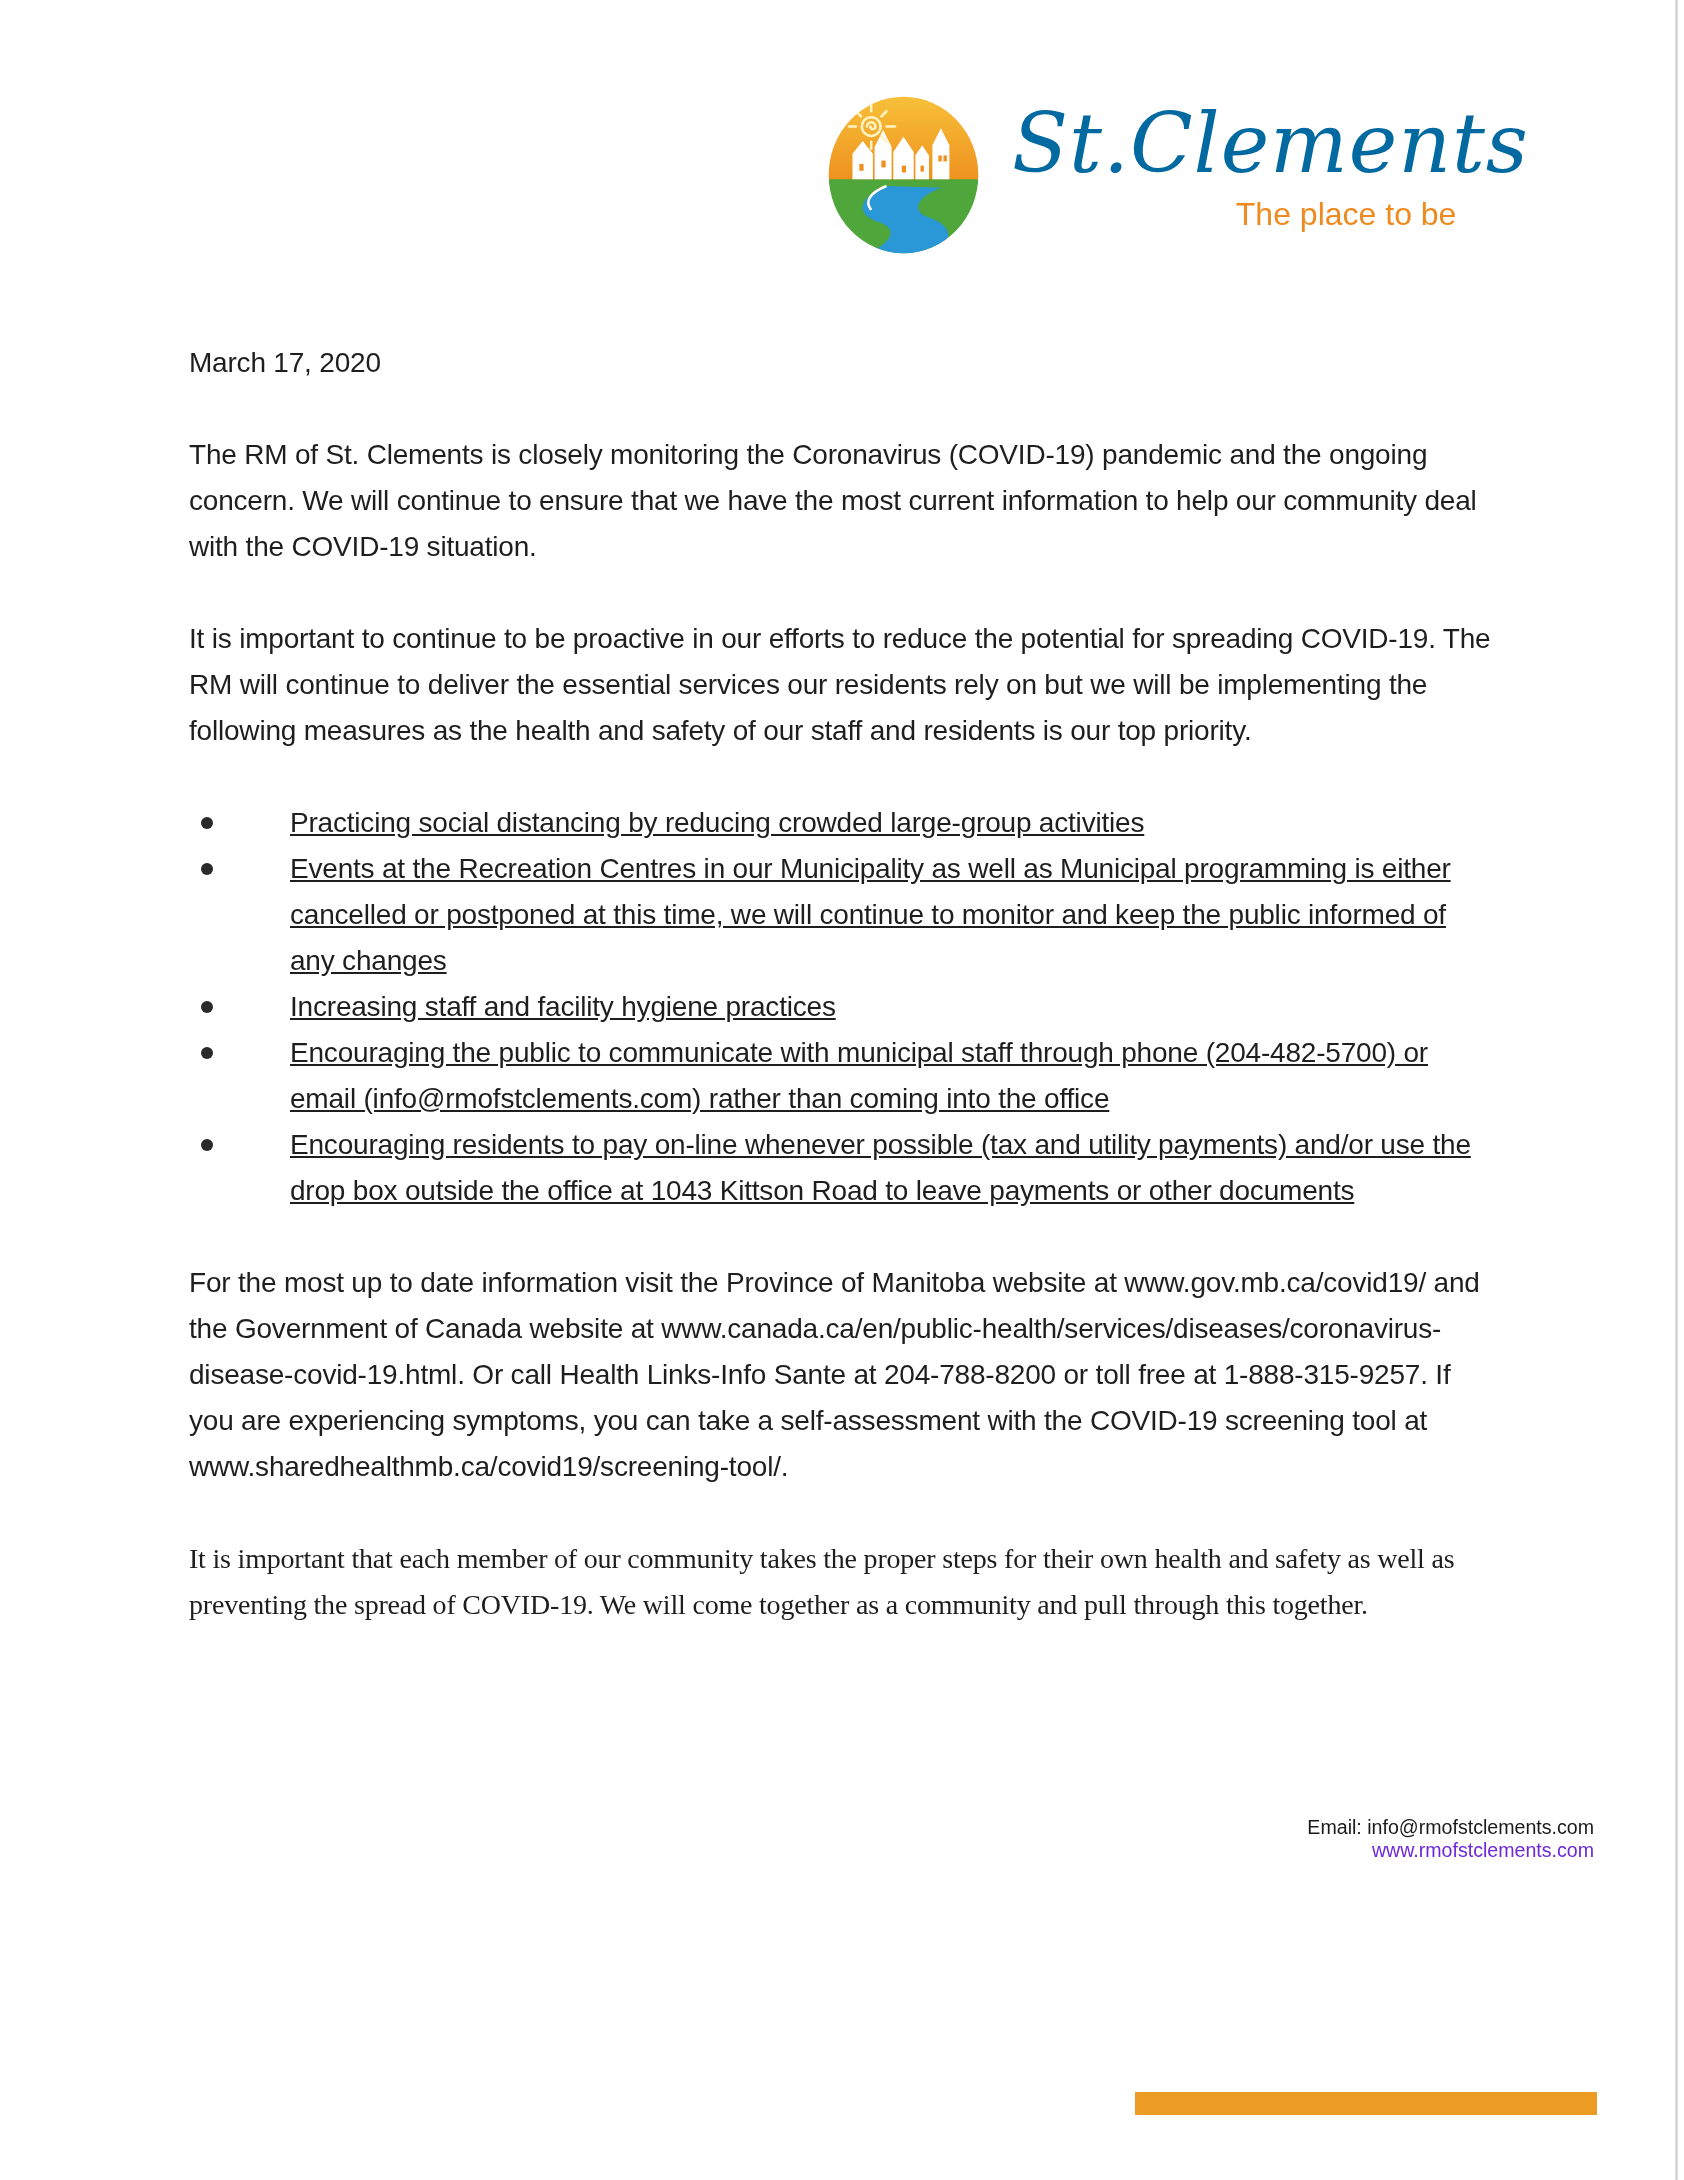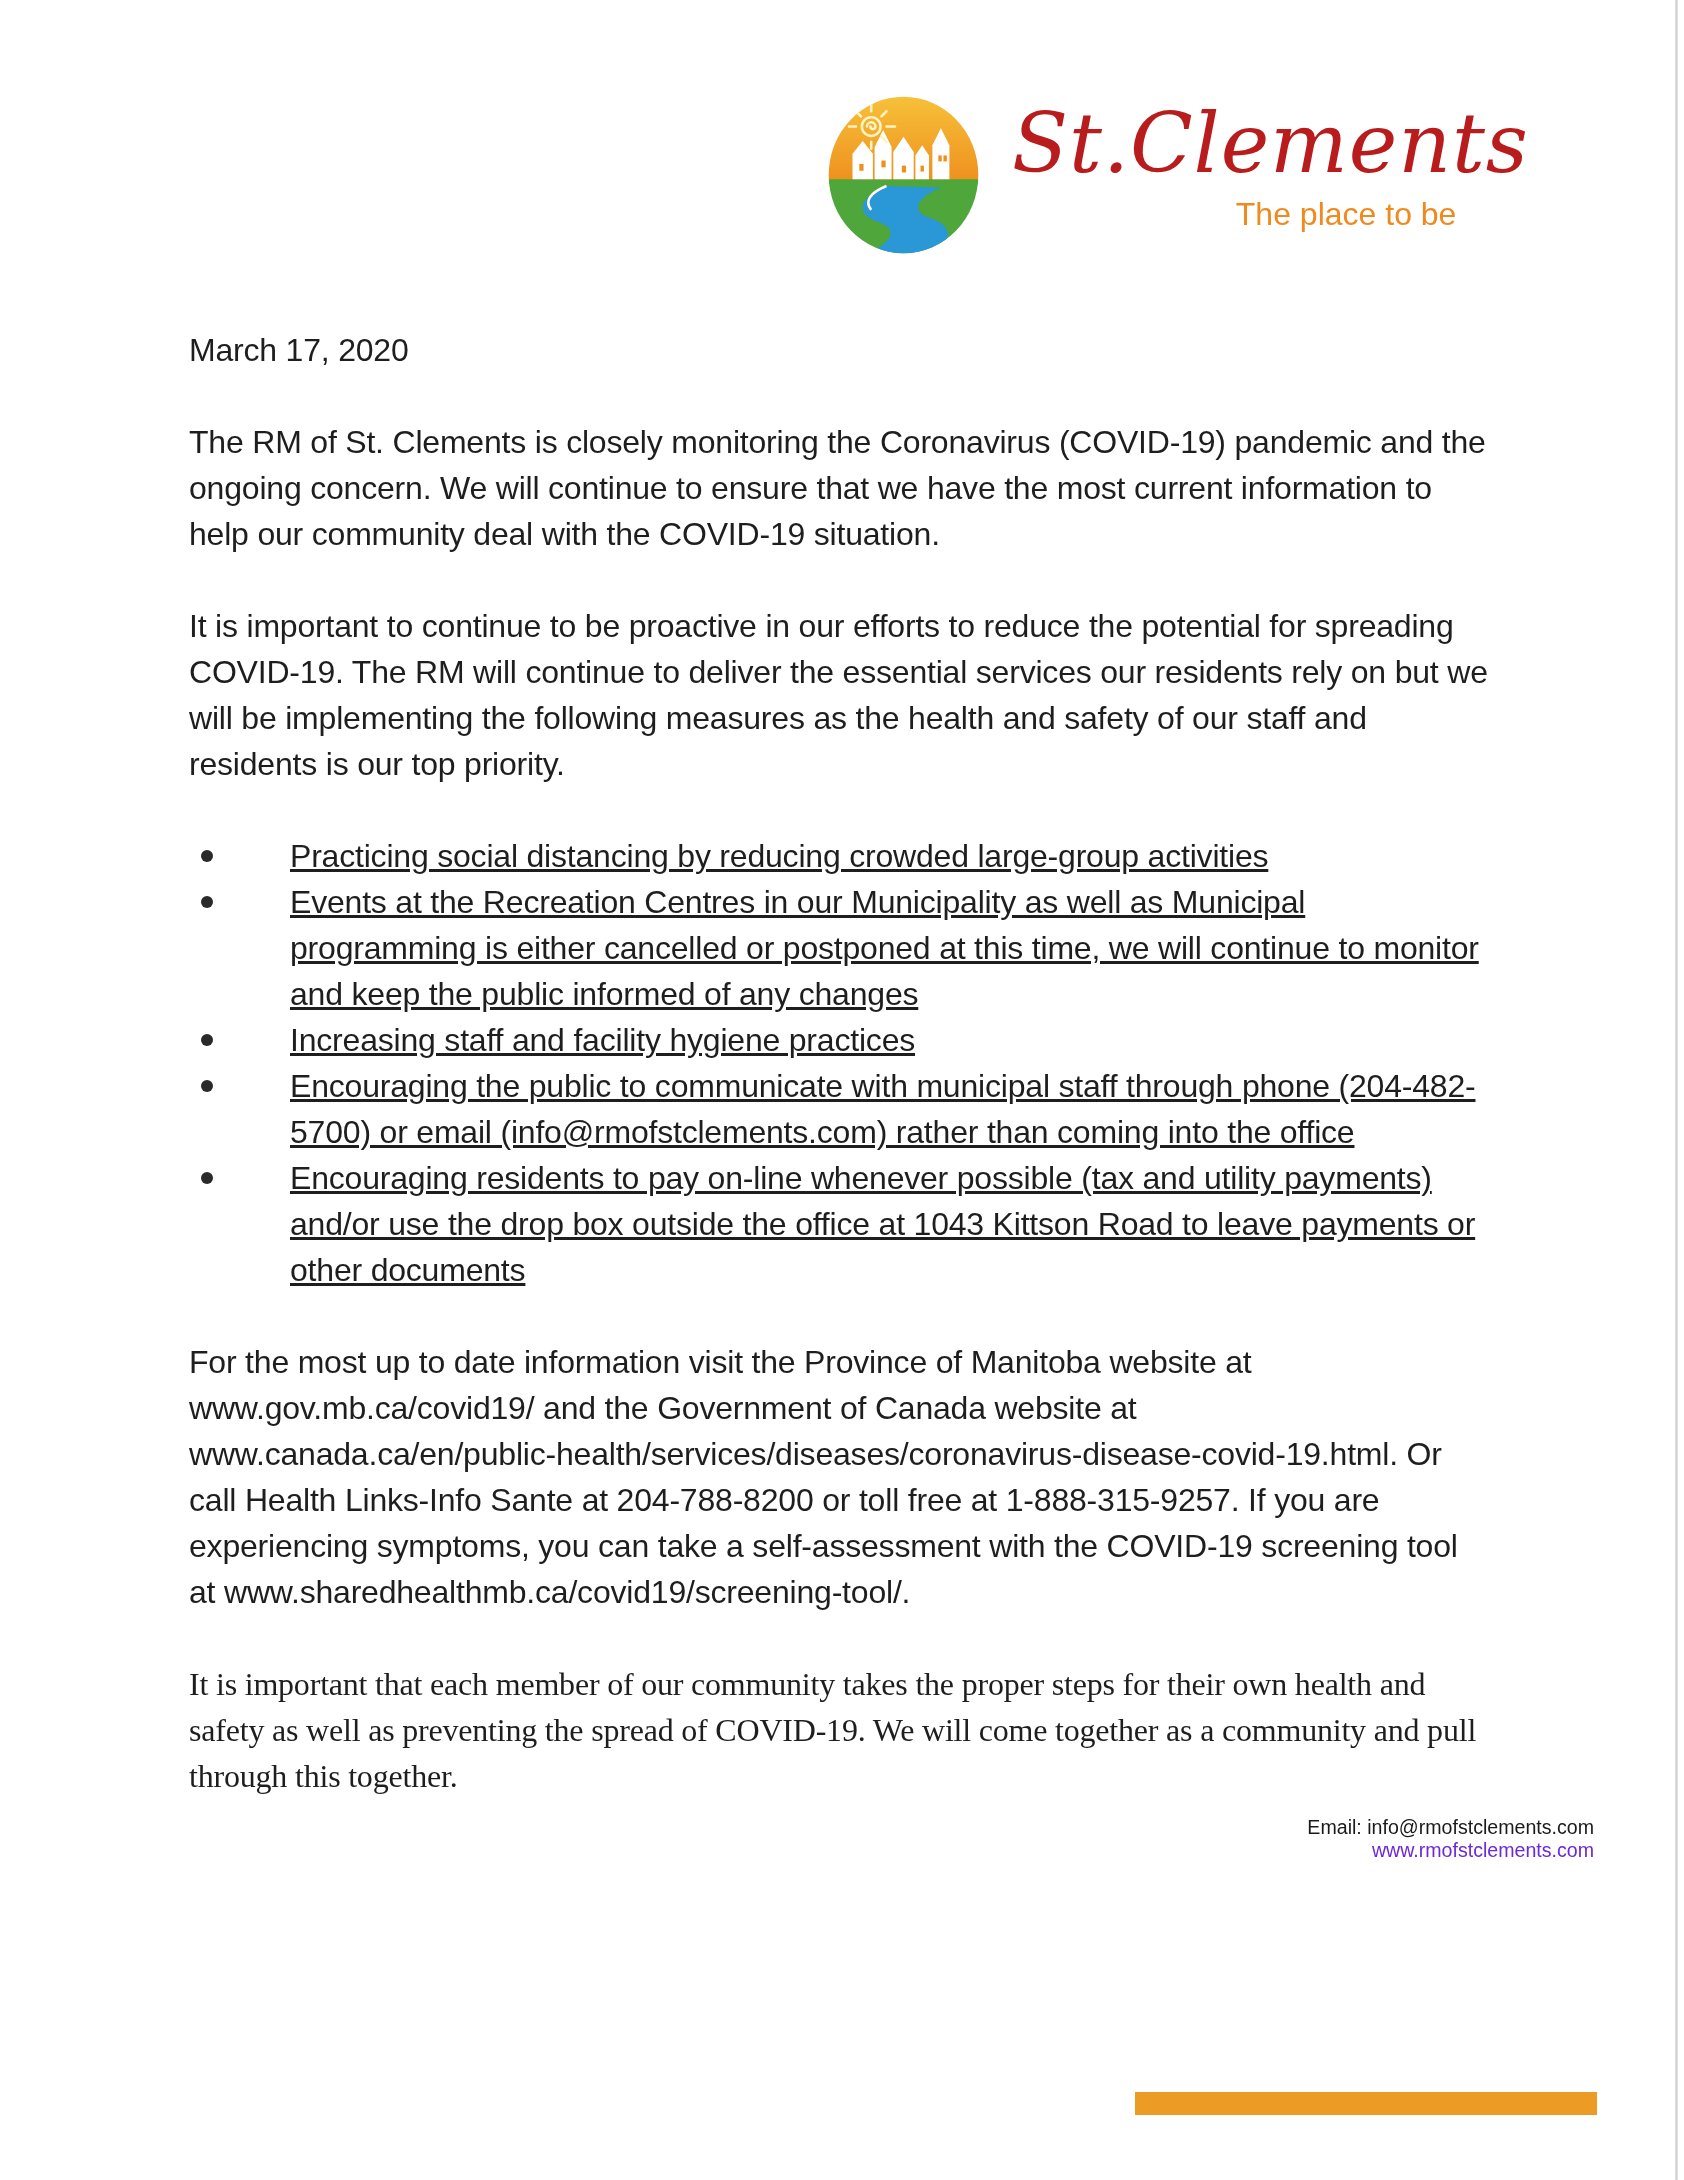--- a/index.html
+++ b/index.html
@@ -39,43 +39,43 @@
       height: 162px;
     }
     .logo-wordmark {
       position: absolute;
       left: 194px;
       top: 8.5px;
       font-family: "DejaVu Serif", serif;
       font-style: italic;
       font-size: 82px;
       letter-spacing: 0.9px;
-      color: #b91c1c;
+      color: #0369a1;
       white-space: nowrap;
       line-height: 1;
     }
     .logo-tagline {
       position: absolute;
       right: 25.6px;
       top: 104px;
       font-family: "Liberation Sans", sans-serif;
       font-size: 32px;
       color: #ee8a1f;
       white-space: nowrap;
       line-height: 1;
       margin-left: 43px;
     }
 
     
     .letter {
       position: absolute;
       left: 189px;
-      top: 327px;
+      top: 340px;
       width: 1303px;
-      font-size: 32px;
+      font-size: 28px;
       line-height: 46px;
       letter-spacing: -0.2px;
     }
     .letter p {
       margin: 0;
     }
     .date {
       margin-bottom: 46px !important;
     }
     .para {

